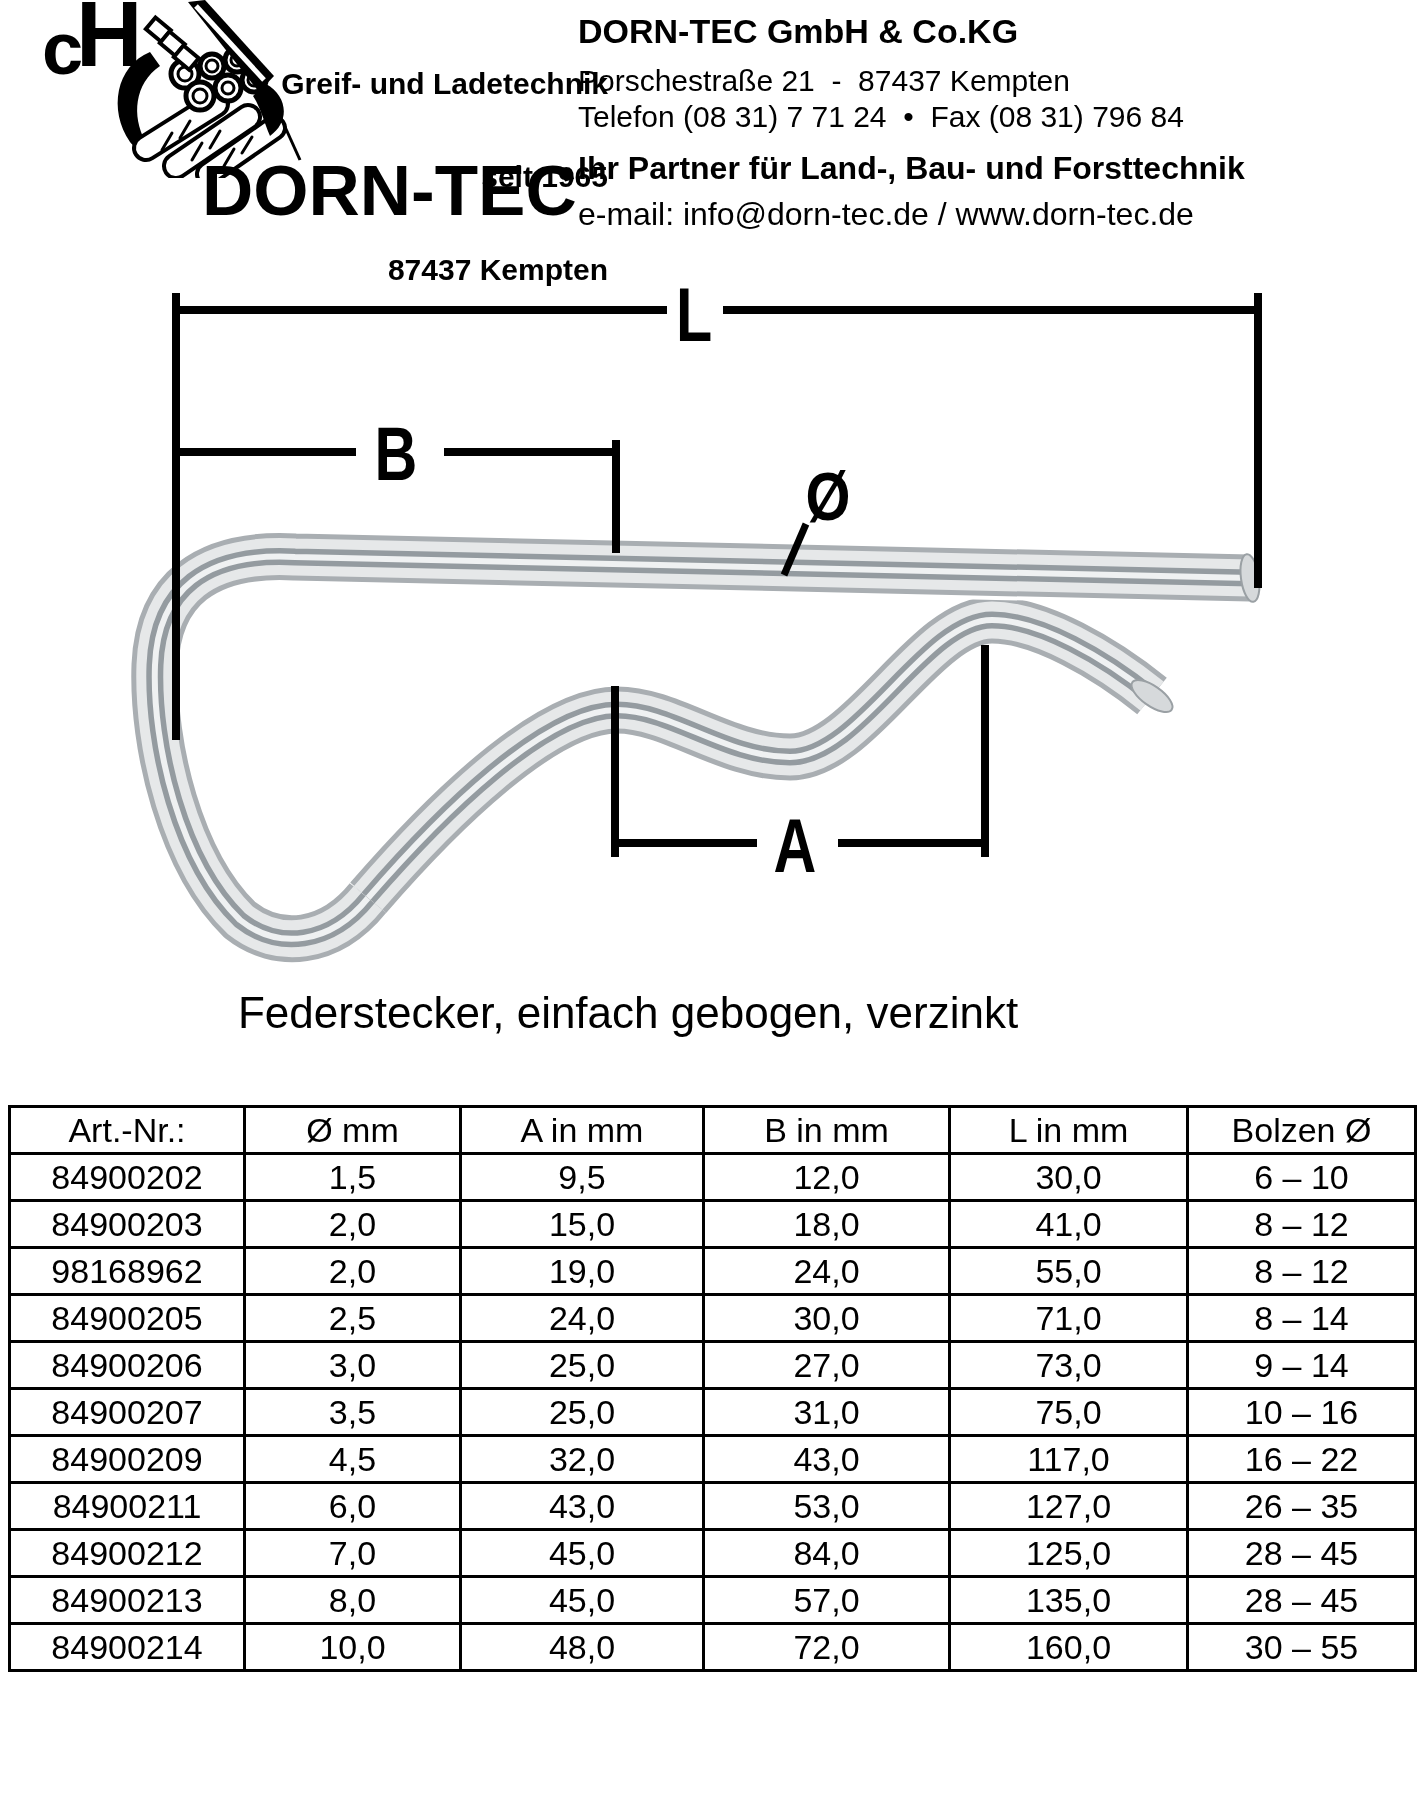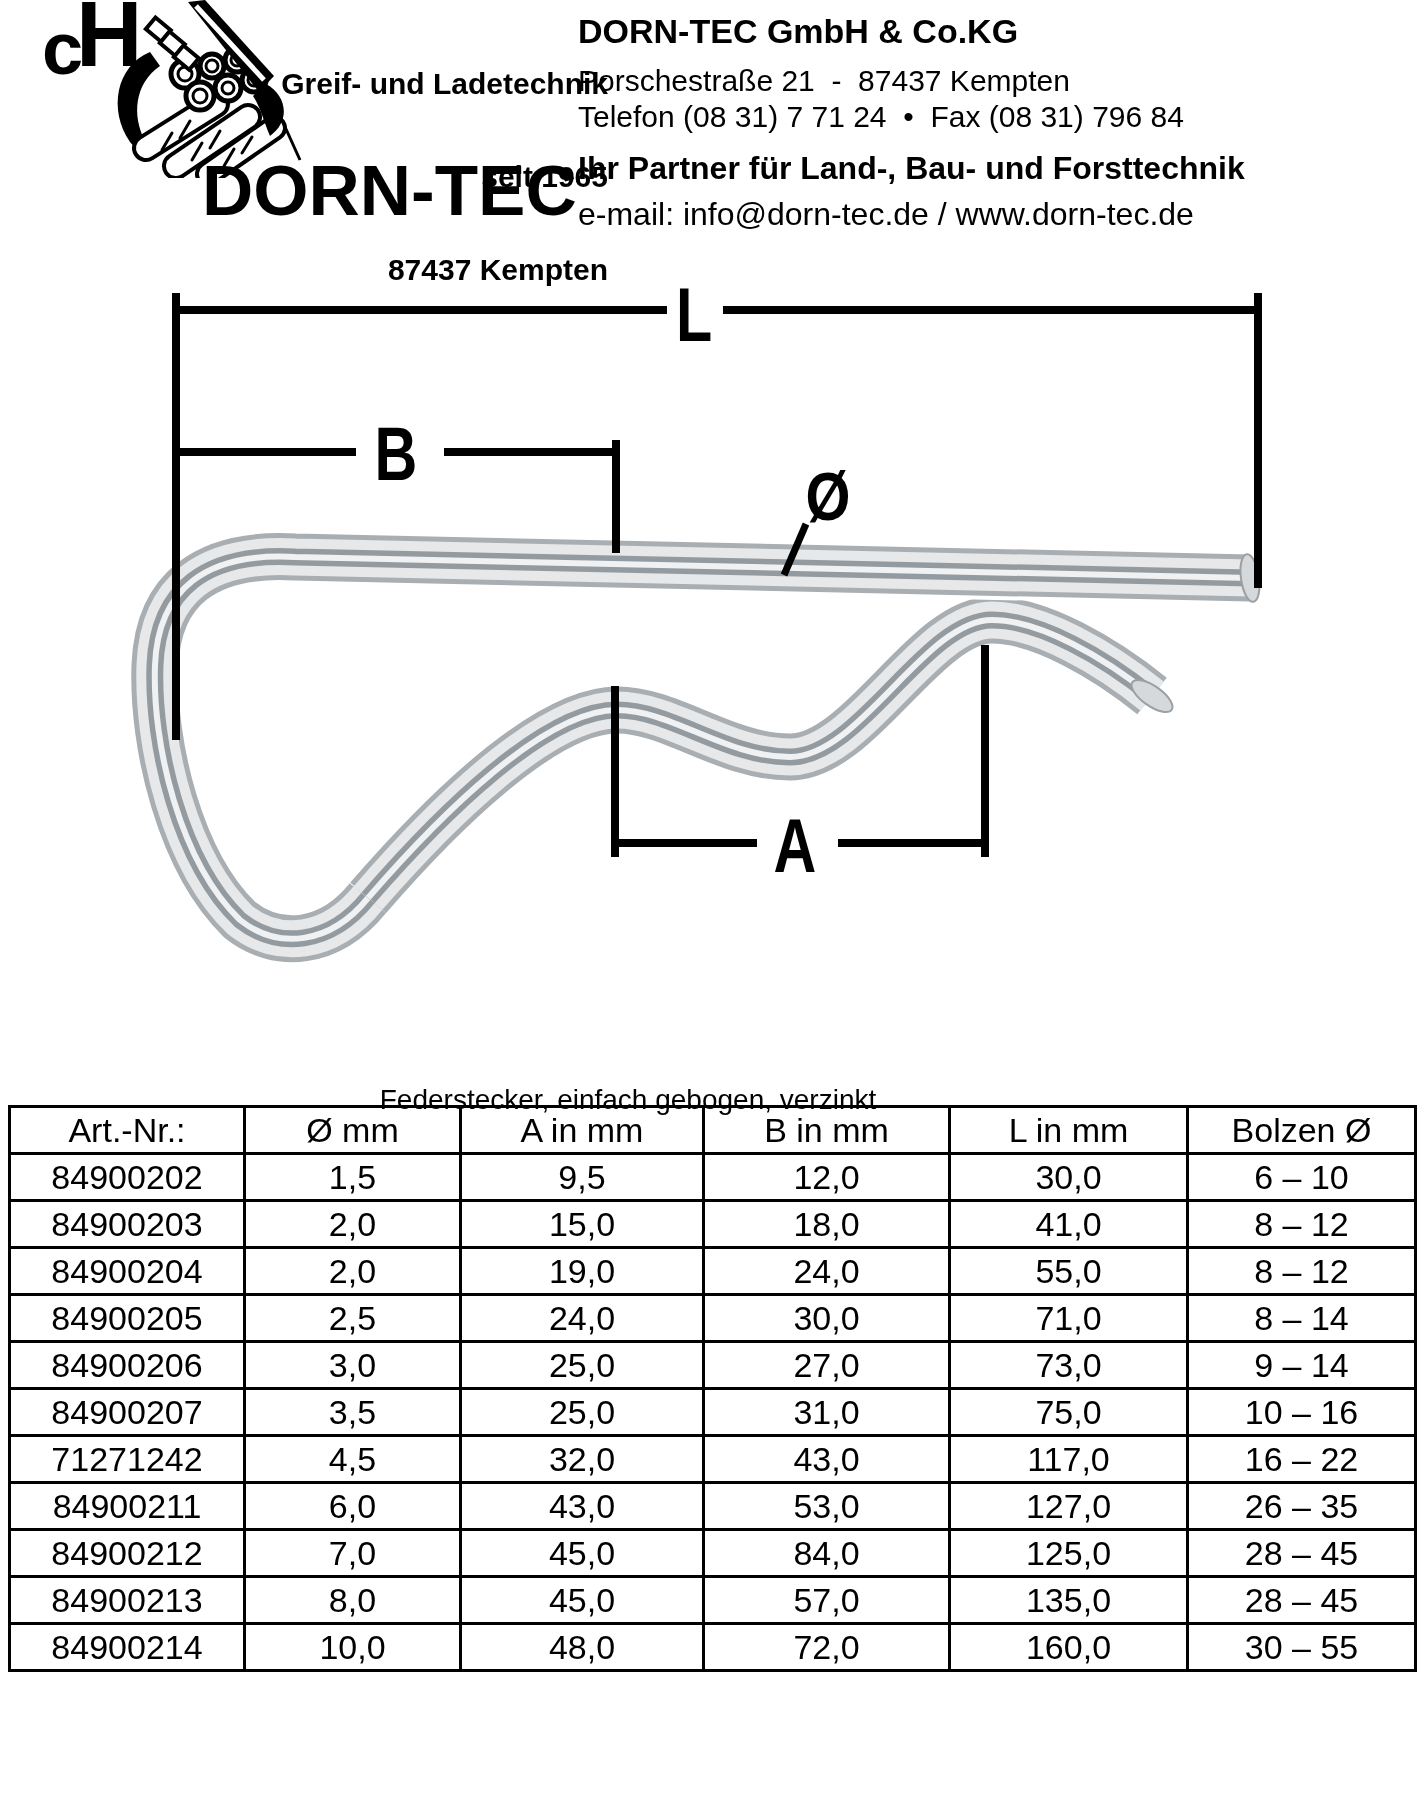--- a/index.html
+++ b/index.html
@@ -23,22 +23,22 @@
   .company .line{position:absolute;left:0;white-space:pre;}
   .co-name{top:12px;font-size:34px;font-weight:700;}
   .co-addr{top:64px;font-size:30px;}
   .co-phone{top:100px;font-size:30px;}
   .co-tag{top:150px;font-size:32px;font-weight:700;text-align:center;}
   .co-mail{top:196px;font-size:32px;}
   
   .drawing{position:absolute;left:0;top:0;width:1418px;height:1010px;}
   
   .title{
-    position:absolute;left:0;top:1084px;width:1256px;text-align:center;
-    font-size:28px;font-weight:400;
+    position:absolute;left:0;top:988px;width:1256px;text-align:center;
+    font-size:44px;font-weight:400;
   }
   
   table.spec{
     position:absolute;left:8px;top:1105px;width:1406px;
     border-collapse:collapse;table-layout:fixed;
     font-size:34px;
   }
   table.spec th,table.spec td{
     border:3px solid #000;text-align:center;vertical-align:middle;
     height:44px;padding:0;font-weight:400;overflow:hidden;white-space:nowrap;
@@ -203,21 +203,21 @@
         </tr>
         <tr>
           <td>84900203</td>
           <td>2,0</td>
           <td>15,0</td>
           <td>18,0</td>
           <td>41,0</td>
           <td>8 – 12</td>
         </tr>
         <tr>
-          <td>84900204</td>
+          <td>98168962</td>
           <td>2,0</td>
           <td>19,0</td>
           <td>24,0</td>
           <td>55,0</td>
           <td>8 – 12</td>
         </tr>
         <tr>
           <td>84900205</td>
           <td>2,5</td>
           <td>24,0</td>
@@ -235,21 +235,21 @@
         </tr>
         <tr>
           <td>84900207</td>
           <td>3,5</td>
           <td>25,0</td>
           <td>31,0</td>
           <td>75,0</td>
           <td>10 – 16</td>
         </tr>
         <tr>
-          <td>71271242</td>
+          <td>84900209</td>
           <td>4,5</td>
           <td>32,0</td>
           <td>43,0</td>
           <td>117,0</td>
           <td>16 – 22</td>
         </tr>
         <tr>
           <td>84900211</td>
           <td>6,0</td>
           <td>43,0</td>

